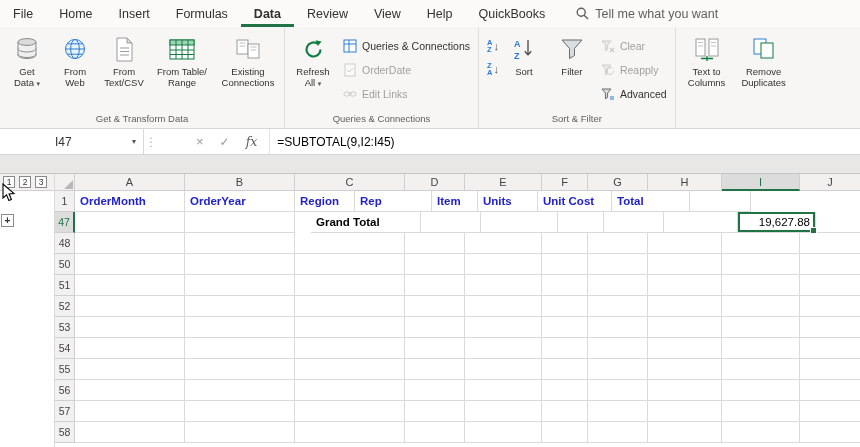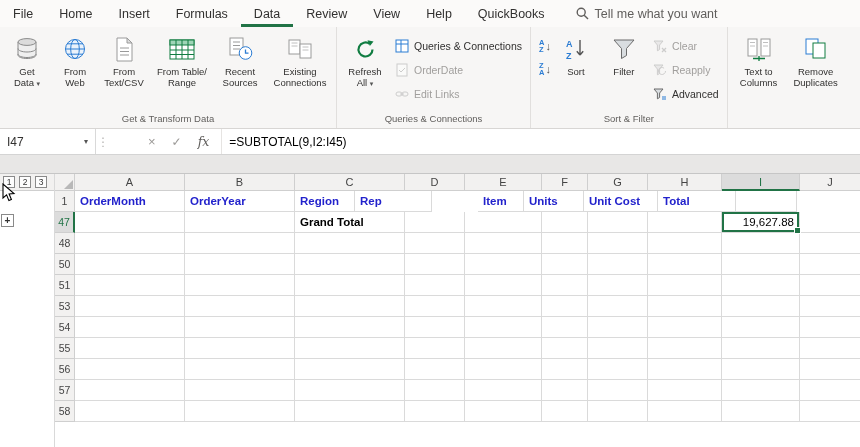--- a/index.html
+++ b/index.html
@@ -2,21 +2,21 @@
 <html><head>
 <meta charset="utf-8">
 <style>
   * { margin:0; padding:0; box-sizing:border-box; }
   html,body { width:860px; height:447px; overflow:hidden; background:#fff;
     font-family:"Liberation Sans", sans-serif; color:#323130; position:relative; }
 
   
   .tabbar { height:27px; display:flex; align-items:center; background:#fbfaf9; font-size:12.5px; }
   .tab { height:100%; display:flex; align-items:center; padding:0 13px; cursor:default; white-space:nowrap; }
-  .tab.active { font-weight:normal; box-shadow: inset 0 -3px 0 #217346; }
+  .tab.active { font-weight:bold; box-shadow: inset 0 -3px 0 #217346; }
   .tellme { display:flex; align-items:center; gap:6px; margin-left:18px; color:#605e5c; white-space:nowrap; }
 
   
   .ribbon { height:102px; background:#f7f6f5; border-bottom:1px solid #d8d6d4; display:flex; overflow:hidden; }
   .rgroup { display:flex; flex-direction:column; border-right:1px solid #e1dfdd; flex:none; }
   .rgroup-content { flex:1; display:flex; align-items:stretch; padding:2px 2px 0 2px; }
   .rgroup-label { height:17px; line-height:15px; font-size:9.5px; color:#605e5c; text-align:center; white-space:nowrap; overflow:hidden; }
   .bigbtn { display:flex; flex-direction:column; align-items:center; padding-top:4px; flex:none; }
   .bigbtn .bicon { height:32px; display:flex; align-items:center; justify-content:center; }
   .bigbtn .lbl { font-size:9.5px; line-height:11px; text-align:center; color:#323130; margin-top:1px; }
@@ -25,21 +25,21 @@
   .smallbtn { display:flex; align-items:center; gap:5px; font-size:10.5px; color:#323130; height:21px; white-space:nowrap; }
   .disabled, .disabled .lbl { color:#a19f9d !important; }
   .disabled svg { opacity:.45; filter:grayscale(1); }
   .sortsmall { display:flex; flex-direction:column; gap:9px; padding:10px 2px 0 6px; }
   .sort-btn { display:flex; align-items:center; }
   .sort-letters { display:flex; flex-direction:column; font-size:7.5px; font-weight:bold; color:#2b7cd3; line-height:7px; }
   .sort-arrow { font-size:11px; color:#555; margin-left:1px; line-height:10px; }
 
   
   .fbar { height:26px; background:#fff; border-bottom:1px solid #d4d4d4; display:flex; align-items:stretch; font-size:12px; }
-  .namebox { width:96px; border-right:1px solid #d9d9d9; display:flex; align-items:center; padding:0 7px; }
+  .namebox { width:96px; border-right:1px solid #d9d9d9; display:flex; align-items:center; padding:0 7px;margin-left:48px; }
   .namebox .nb-caret { margin-left:auto; color:#555; font-size:8px; }
   .fbar-dots { width:14px; display:flex; align-items:center; justify-content:center; color:#b5b3b1; }
   .fx-area { display:flex; align-items:center; gap:16px; padding:0 12px 0 38px; border-right:1px solid #e6e4e2; color:#9b9997; }
   .fx-x { font-size:13px; }
   .fx-check { font-size:12px; }
   .fx-fx { font-family:"DejaVu Serif", serif; font-style:italic; font-size:12.5px; color:#605e5c; }
   .formula-text { flex:1; display:flex; align-items:center; padding-left:7px; color:#000; }
 
   .strip { height:19px; background:#e8e7e6; border-bottom:1px solid #c6c6c6; }
 
@@ -128,31 +128,20 @@
       <div class="bigbtn" style="width:64px">
         <span class="bicon">
           <svg width="26" height="23" viewBox="0 0 26 23">
             <rect x="1" y="2" width="24" height="19" fill="#fff" stroke="#107c41"></rect>
             <rect x="1" y="2" width="24" height="5" fill="#9fd5b7" stroke="#107c41"></rect>
             <path d="M1 12 h24 M1 16.5 h24 M7 2 v19 M13 2 v19 M19 2 v19" stroke="#107c41"></path>
           </svg>
         </span>
         <span class="lbl">From Table/ Range</span>
       </div>
-      <div class="bigbtn" style="width:52px">
-        <span class="bicon">
-          <svg width="25" height="24" viewBox="0 0 25 24">
-            <rect x="2" y="1" width="13" height="17" fill="#fff" stroke="#9a9a9a"></rect>
-            <path d="M5 5 h7 M5 8.5 h7 M5 12 h7" stroke="#9a9a9a"></path>
-            <circle cx="17.5" cy="16" r="6.3" fill="#fff" stroke="#2b7cd3"></circle>
-            <path d="M17.5 12.5 v3.6 h3" fill="none" stroke="#2b7cd3" stroke-width="1.3"></path>
-          </svg>
-        </span>
-        <span class="lbl">Recent Sources</span>
-      </div>
       <div class="bigbtn" style="width:68px">
         <span class="bicon">
           <svg width="26" height="24" viewBox="0 0 26 24">
             <rect x="2" y="3" width="11" height="14" fill="#fff" stroke="#9a9a9a"></rect>
             <rect x="13" y="7" width="11" height="14" fill="#fff" stroke="#9a9a9a"></rect>
             <path d="M4.5 6 h6 M4.5 9 h6 M15.5 10 h6 M15.5 13 h6" stroke="#c0c0c0"></path>
           </svg>
         </span>
         <span class="lbl">Existing Connections</span>
       </div>
@@ -319,31 +308,31 @@
       <div class="select-all"></div>
       <div id="col-headers" style="display:contents"><div class="col-h" style="width: 110px;">A</div><div class="col-h" style="width: 110px;">B</div><div class="col-h" style="width: 110px;">C</div><div class="col-h" style="width: 60px;">D</div><div class="col-h" style="width: 77px;">E</div><div class="col-h" style="width: 46px;">F</div><div class="col-h" style="width: 60px;">G</div><div class="col-h" style="width: 74px;">H</div><div class="col-h sel" style="width: 78px;">I</div><div class="col-h" style="width: 61px;">J</div></div>
     </div>
     <div id="grid-body">
         <div class="grid-row">
           <div class="row-h">1</div>
           <div class="cell field" style="width: 110px;">OrderMonth</div>
           <div class="cell field" style="width: 110px;">OrderYear</div>
           <div class="cell field" style="width: 60px;">Region</div>
           <div class="cell field" style="width: 77px;">Rep</div>
-          <div class="cell field" style="width: 46px; margin-left: 46px;">Item</div>
+          <div class="cell field" style="width: 46px;">Item</div>
           <div class="cell field" style="width: 60px;">Units</div>
           <div class="cell field" style="width: 74px;">Unit Cost</div>
           <div class="cell field" style="width: 78px;">Total</div>
           <div class="cell" style="width: 61px;"></div>
         </div>
         <div class="grid-row">
           <div class="row-h sel">47</div>
           <div class="cell" style="width: 110px;"></div>
           <div class="cell" style="width: 110px;"></div>
-          <div class="cell bold" style="width: 110px;">Grand Total</div>
+          <div class="cell bold" style="width: 110px; margin-left: 16px;">Grand Total</div>
           <div class="cell" style="width: 60px;"></div>
           <div class="cell" style="width: 77px;"></div>
           <div class="cell" style="width: 46px;"></div>
           <div class="cell" style="width: 60px;"></div>
           <div class="cell" style="width: 74px;"></div>
           <div class="cell num active" style="width: 78px;">19,627.88</div>
           <div class="cell" style="width: 61px;"></div>
         </div>
         <div class="grid-row">
           <div class="row-h">48</div>
@@ -366,20 +355,33 @@
           <div class="cell" style="width: 60px;"></div>
           <div class="cell" style="width: 77px;"></div>
           <div class="cell" style="width: 46px;"></div>
           <div class="cell" style="width: 60px;"></div>
           <div class="cell" style="width: 74px;"></div>
           <div class="cell" style="width: 78px;"></div>
           <div class="cell" style="width: 61px;"></div>
         </div>
         <div class="grid-row">
           <div class="row-h">51</div>
+          <div class="cell" style="width: 110px;"></div>
+          <div class="cell" style="width: 110px;"></div>
+          <div class="cell" style="width: 110px;"></div>
+          <div class="cell" style="width: 60px;"></div>
+          <div class="cell" style="width: 77px;"></div>
+          <div class="cell" style="width: 46px;"></div>
+          <div class="cell" style="width: 60px;"></div>
+          <div class="cell" style="width: 74px;"></div>
+          <div class="cell" style="width: 78px;"></div>
+          <div class="cell" style="width: 61px;"></div>
+        </div>
+        <div class="grid-row">
+          <div class="row-h">52</div>
           <div class="cell" style="width: 110px;"></div>
           <div class="cell" style="width: 110px;"></div>
           <div class="cell" style="width: 110px;"></div>
           <div class="cell" style="width: 60px;"></div>
           <div class="cell" style="width: 77px;"></div>
           <div class="cell" style="width: 46px;"></div>
           <div class="cell" style="width: 60px;"></div>
           <div class="cell" style="width: 74px;"></div>
           <div class="cell" style="width: 78px;"></div>
           <div class="cell" style="width: 61px;"></div>

